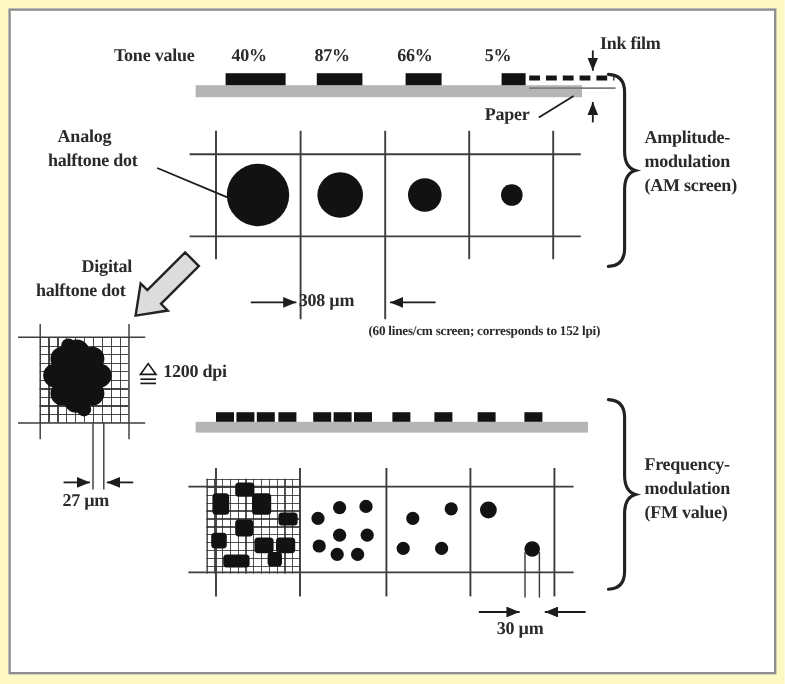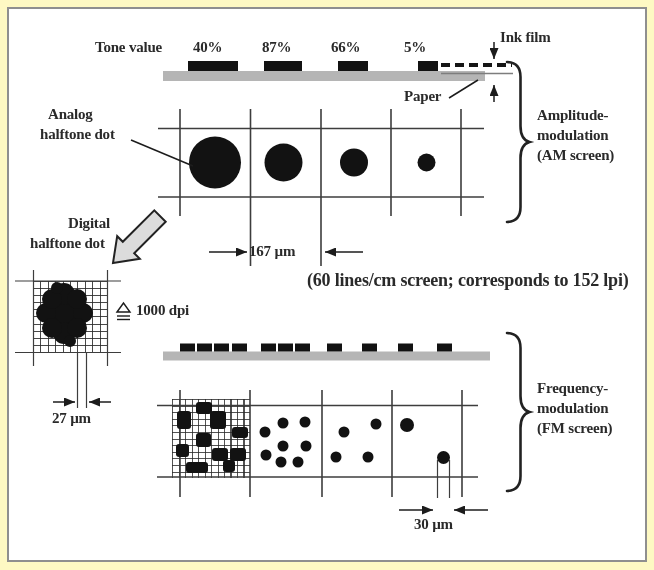--- a/index.html
+++ b/index.html
@@ -3,21 +3,21 @@
 <meta charset="utf-8">
 <style>
   html,body{margin:0;padding:0;background:#fff;}
   #stage{position:relative;width:654px;height:570px;background:#fef9c3;overflow:hidden;
          font-family:Liberation Serif, serif;}
   #frame{position:absolute;left:7px;top:7px;width:636px;height:551px;
          border:2px solid #8f8f8f;background:#fff;}
   .txt{position:absolute;z-index:3;font-weight:bold;font-size:15px;line-height:1.15;
        color:var(--text-color,#2a2a2a);letter-spacing:-0.2px;white-space:nowrap;}
   .ctr{text-align:left;}
-  .small{font-size:18px;}
+  .small{font-size:11px;}
   .grid{position:absolute;z-index:1;}
   #digital-grid{left:33px;top:281px;width:74px;height:71px;
     background:
       repeating-linear-gradient(to right, rgba(40,40,40,.85) 0 1px, transparent 1px 7.4px),
       repeating-linear-gradient(to bottom, rgba(40,40,40,.85) 0 1px, transparent 1px 7.1px);}
   #fm-fine-grid{left:172px;top:399px;width:78px;height:79px;
     background:
       repeating-linear-gradient(to right, rgba(40,40,40,.8) 0 1px, transparent 1px 6.5px),
       repeating-linear-gradient(to bottom, rgba(40,40,40,.8) 0 1px, transparent 1px 6.6px);}
   svg#overlay{position:absolute;left:0;top:0;z-index:2;}
@@ -192,30 +192,30 @@
   <div class="txt ctr" style="left:262px;top:39px;width:44px;">87%</div>
   <div class="txt ctr" style="left:331px;top:39px;width:44px;">66%</div>
   <div class="txt ctr" style="left:404px;top:39px;width:44px;">5%</div>
 
   <div class="txt" style="left:500px;top:29px;">Ink film</div>
   <div class="txt" style="left:404px;top:88px;text-align:center;">Paper</div>
 
   <div class="txt" style="left:48px;top:106px;text-align:center;">Analog</div>
   <div class="txt" style="left:40px;top:126px;">halftone dot</div>
 
-  <div class="txt ctr" style="left:249px;top:243px;width:76px;">167 µm</div>
+  <div class="txt ctr" style="left:249px;top:243px;width:76px;">308 µm</div>
   <div class="txt small" style="left:307px;top:270px;">(60 lines/cm screen; corresponds to 152 lpi)</div>
 
   <div class="txt" style="left:537px;top:107px;">Amplitude-</div>
   <div class="txt" style="left:537px;top:127px;">modulation</div>
   <div class="txt" style="left:537px;top:147px;">(AM screen)</div>
 
   <div class="txt" style="left:30px;top:215px;margin-left:38px;">Digital</div>
   <div class="txt" style="left:30px;top:235px;">halftone dot</div>
-  <div class="txt" style="left:136px;top:302px;">1000 dpi</div>
+  <div class="txt" style="left:136px;top:302px;">1200 dpi</div>
   <div class="txt ctr" style="left:52px;top:410px;width:60px;">27 µm</div>
 
   <div class="txt" style="left:537px;top:380px;">Frequency-</div>
   <div class="txt" style="left:537px;top:400px;">modulation</div>
-  <div class="txt" style="left:537px;top:420px;">(FM screen)</div>
+  <div class="txt" style="left:537px;top:420px;">(FM value)</div>
 
   <div class="txt ctr" style="left:414px;top:516px;width:60px;">30 µm</div>
 </div>
 
 </body></html>

